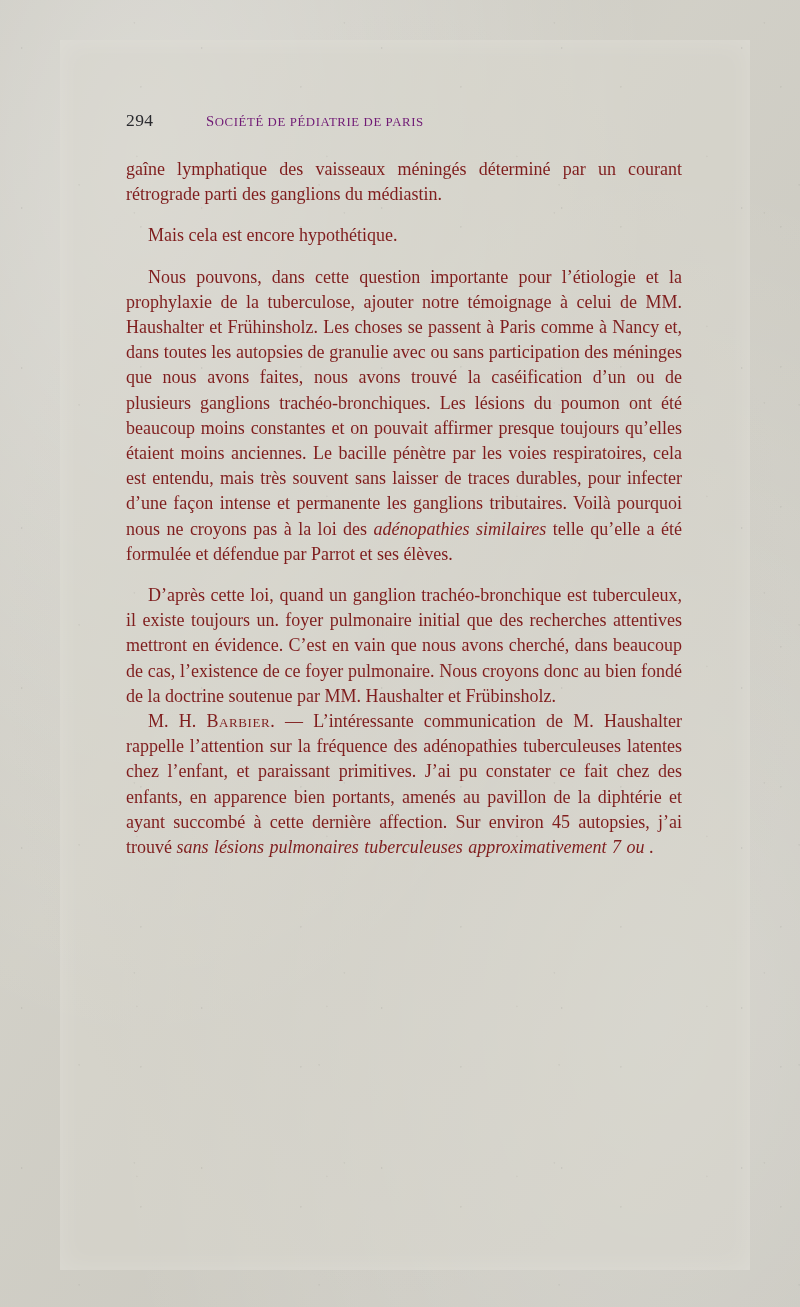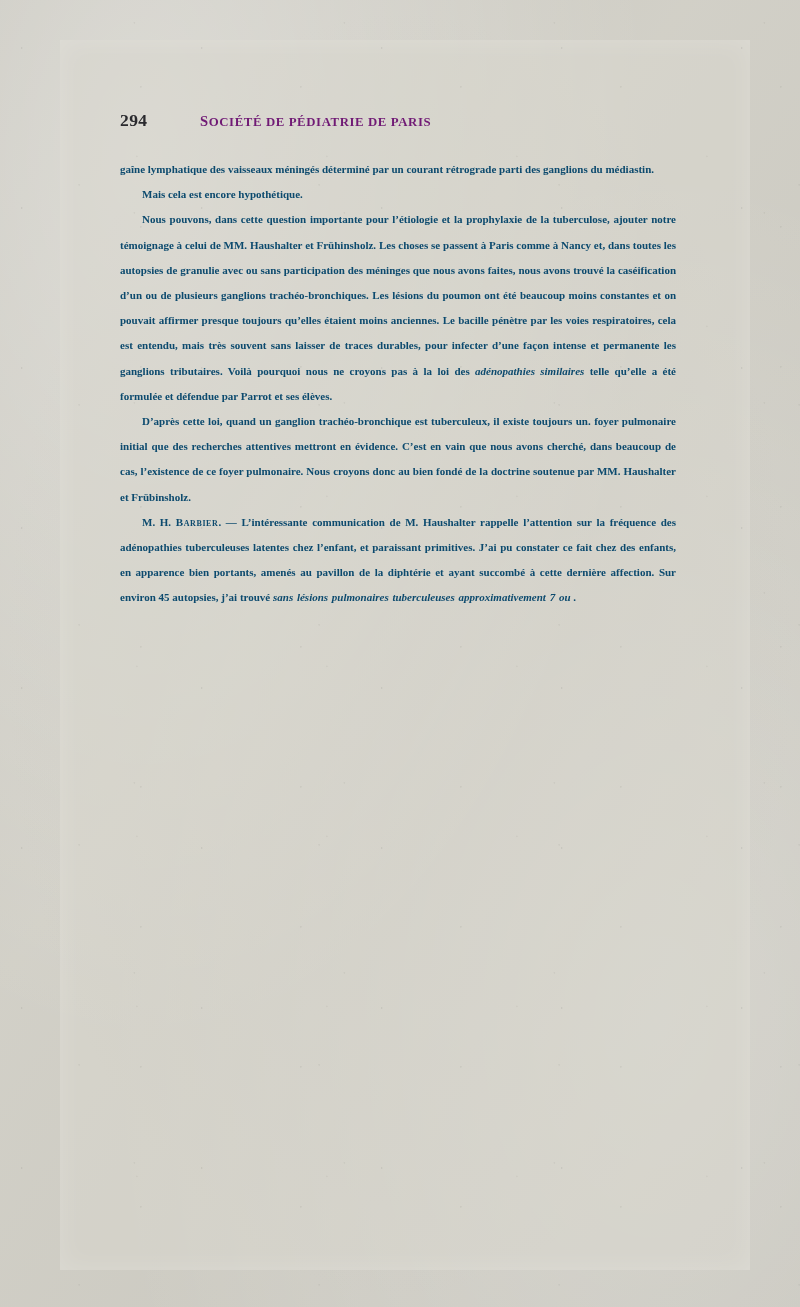--- a/index.html
+++ b/index.html
@@ -31,26 +31,25 @@
     position: absolute;
     left: 60px;
     top: 40px;
     width: 690px;
     height: 1230px;
     background: rgba(217,215,206,0.55);
     box-shadow: 0 0 26px rgba(255,255,255,0.18) inset;
   }
   .content {
     position: absolute;
-    left: 120px;
+    left: 126px;
     top: 110px;
     width: 556px;
     color: #26262a;
     font-family: "Liberation Serif", "DejaVu Serif", serif;
-    font-weight: bold;
   }
 
   .header-row {
     display: flex;
     align-items: baseline;
     margin-bottom: 26px;
   }
   .folio {
     font-size: 17.5px;
     letter-spacing: 0.4px;
@@ -64,32 +63,32 @@
     text-transform: uppercase;
     color: #701a75;
     padding-left: 8px;
   }
   .running-head .cap {
     font-size: 14.6px;
   }
 
   p {
     margin: 0;
-    font-size: 11px;
+    font-size: 18px;
     line-height: 25.2px;
     text-align: justify;
     text-justify: inter-word;
-    color: #0c4a6e;
+    color: #7f1d1d;
     hyphens: manual;
   }
   p.indent {
     text-indent: 22px;
   }
   p + p {
-    margin-top: 0;
+    margin-top: 16px;
   }
   .speaker-block {
   }
   .smallcaps {
     font-variant: small-caps;
     letter-spacing: 0.6px;
   }
   em {
     font-style: italic;
   }

